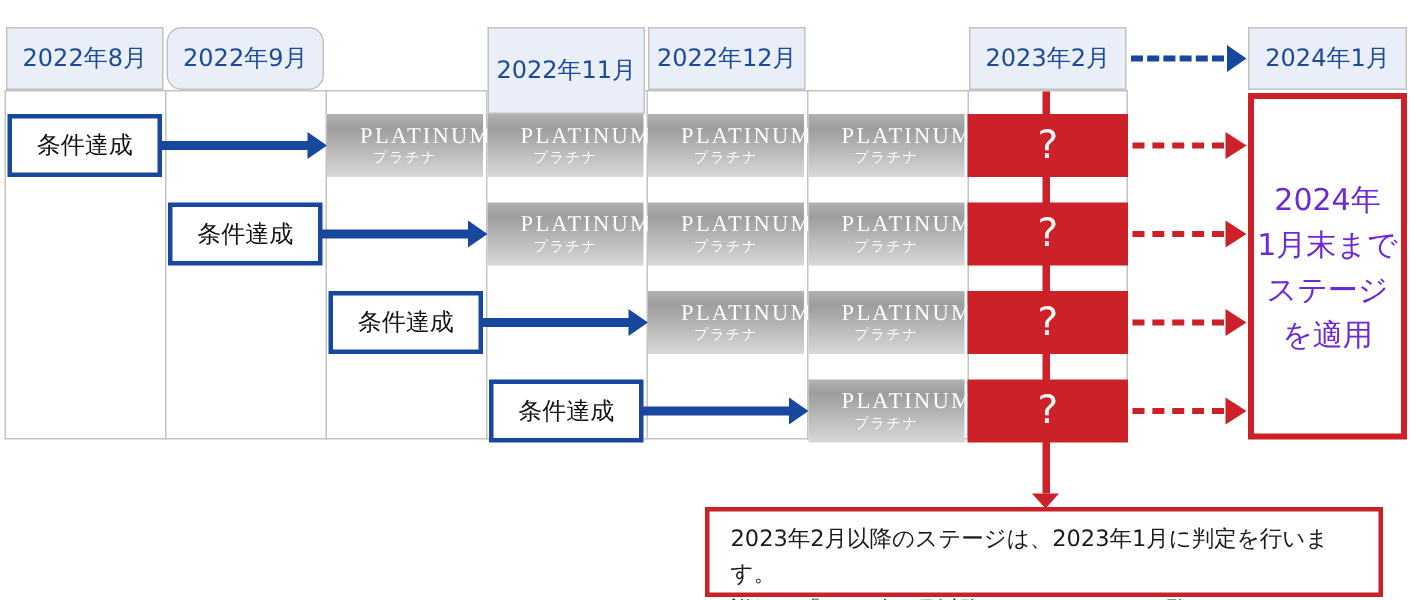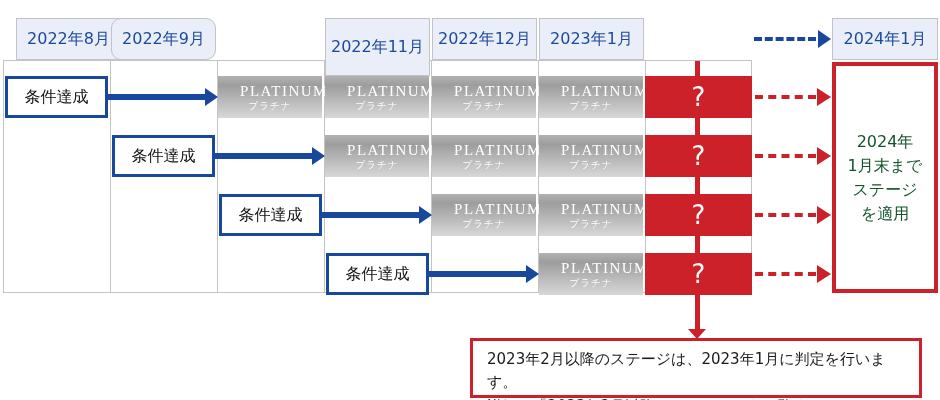--- a/index.html
+++ b/index.html
@@ -33,23 +33,23 @@
     background:linear-gradient(180deg,#b2b2b2 0%,#9d9d9d 22%,#c3c3c3 72%,#d8d8d8 100%);
     color:#fff;display:flex;flex-direction:column;align-items:center;justify-content:center;
   }
   .badge-title{font-family:"Liberation Serif","DejaVu Serif",serif;font-size:15px;letter-spacing:1.5px;line-height:1.1;margin-left:28px;}
   .badge-sub{font-size:9.5px;letter-spacing:1px;line-height:1.2;}
   .unknown-cell{background:var(--red);color:#fff;font-size:26px;display:flex;align-items:center;justify-content:center;}
   .red-vline{background:var(--red);}
   .red-down-head{width:0;height:0;border-left:9px solid transparent;border-right:9px solid transparent;border-top:10px solid var(--red);}
   .stage-box{
     left:832px;top:62px;width:106px;height:231px;
-    background:#fff;border:4px solid var(--red);color:#14532d;
+    background:#fff;border:4px solid var(--red);color:#6d28d9;
     display:flex;align-items:center;justify-content:center;text-align:center;
-    font-size:16px;line-height:1.5;white-space:pre-line;
+    font-size:20px;line-height:1.5;white-space:pre-line;
   }
   .future-header{left:832px;top:18px;width:106px;height:42px;}
   .note-box{
     left:470px;top:338px;width:452px;height:60px;
     background:#fff;border:3px solid var(--red);color:#1a1a1a;
     font-size:15px;line-height:1.55;padding:7px 20px 0 14px;
   }
 </style>
 </head>
 <body>
@@ -69,25 +69,25 @@
   </div>
 <div class="abs body-box" style="left: 3px; top: 60px; width: 749px; height: 233px;"></div>
     <div class="abs vline" style="left: 110px; top: 60px; width: 1px; height: 233px;"></div>
     <div class="abs vline" style="left: 217px; top: 60px; width: 1px; height: 233px;"></div>
     <div class="abs vline" style="left: 324px; top: 60px; width: 1px; height: 233px;"></div>
     <div class="abs vline" style="left: 431px; top: 60px; width: 1px; height: 233px;"></div>
     <div class="abs vline" style="left: 538px; top: 60px; width: 1px; height: 233px;"></div>
     <div class="abs vline" style="left: 645px; top: 60px; width: 1px; height: 233px;"></div>
     <div class="abs red-vline" style="left: 695px; top: 61px; width: 5px; height: 268px;"></div>
     <div class="abs red-down-head" style="left: 688px; top: 329px;"></div>
-    <div class="abs header-cell" style="left: 4px; top: 18px; width: 105px; height: 42px; margin-left: 12px;">2022年8月</div>
+    <div class="abs header-cell" style="left: 4px; top: 18px; width: 105px; height: 42px;">2022年8月</div>
     <div class="abs header-cell" style="left: 111px; top: 18px; width: 105px; height: 42px; border-radius: 10px;">2022年9月</div>
     <div class="abs header-cell" style="left: 325px; top: 18px; width: 105px; height: 58px;">2022年11月</div>
     <div class="abs header-cell" style="left: 432px; top: 18px; width: 105px; height: 42px;">2022年12月</div>
-    <div class="abs header-cell" style="left: 539px; top: 18px; width: 105px; height: 42px;">2023年1月</div>
+    <div class="abs header-cell" style="left: 646px; top: 18px; width: 105px; height: 42px;">2023年2月</div>
     <div class="abs dash-blue" style="left: 754px; top: 37px; width: 62px;"></div>
     <div class="abs arrow-head-blue" style="left: 818px; top: 30px;"></div>
     <div class="abs achieve-box" style="left: 5px; top: 76px; width: 103px; height: 42px;">条件達成</div>
     <div class="abs arrow-line-blue" style="left: 107px; top: 94px; width: 100px; height: 6px;"></div>
     <div class="abs arrow-head-blue" style="left: 205px; top: 88px;"></div>
     <div class="abs badge" style="left: 218px; top: 76px; width: 104px; height: 42px;">
       <div class="badge-title">PLATINUM</div>
       <div class="badge-sub">プラチナ</div>
     </div>
     <div class="abs badge" style="left: 325px; top: 76px; width: 104px; height: 42px;">

